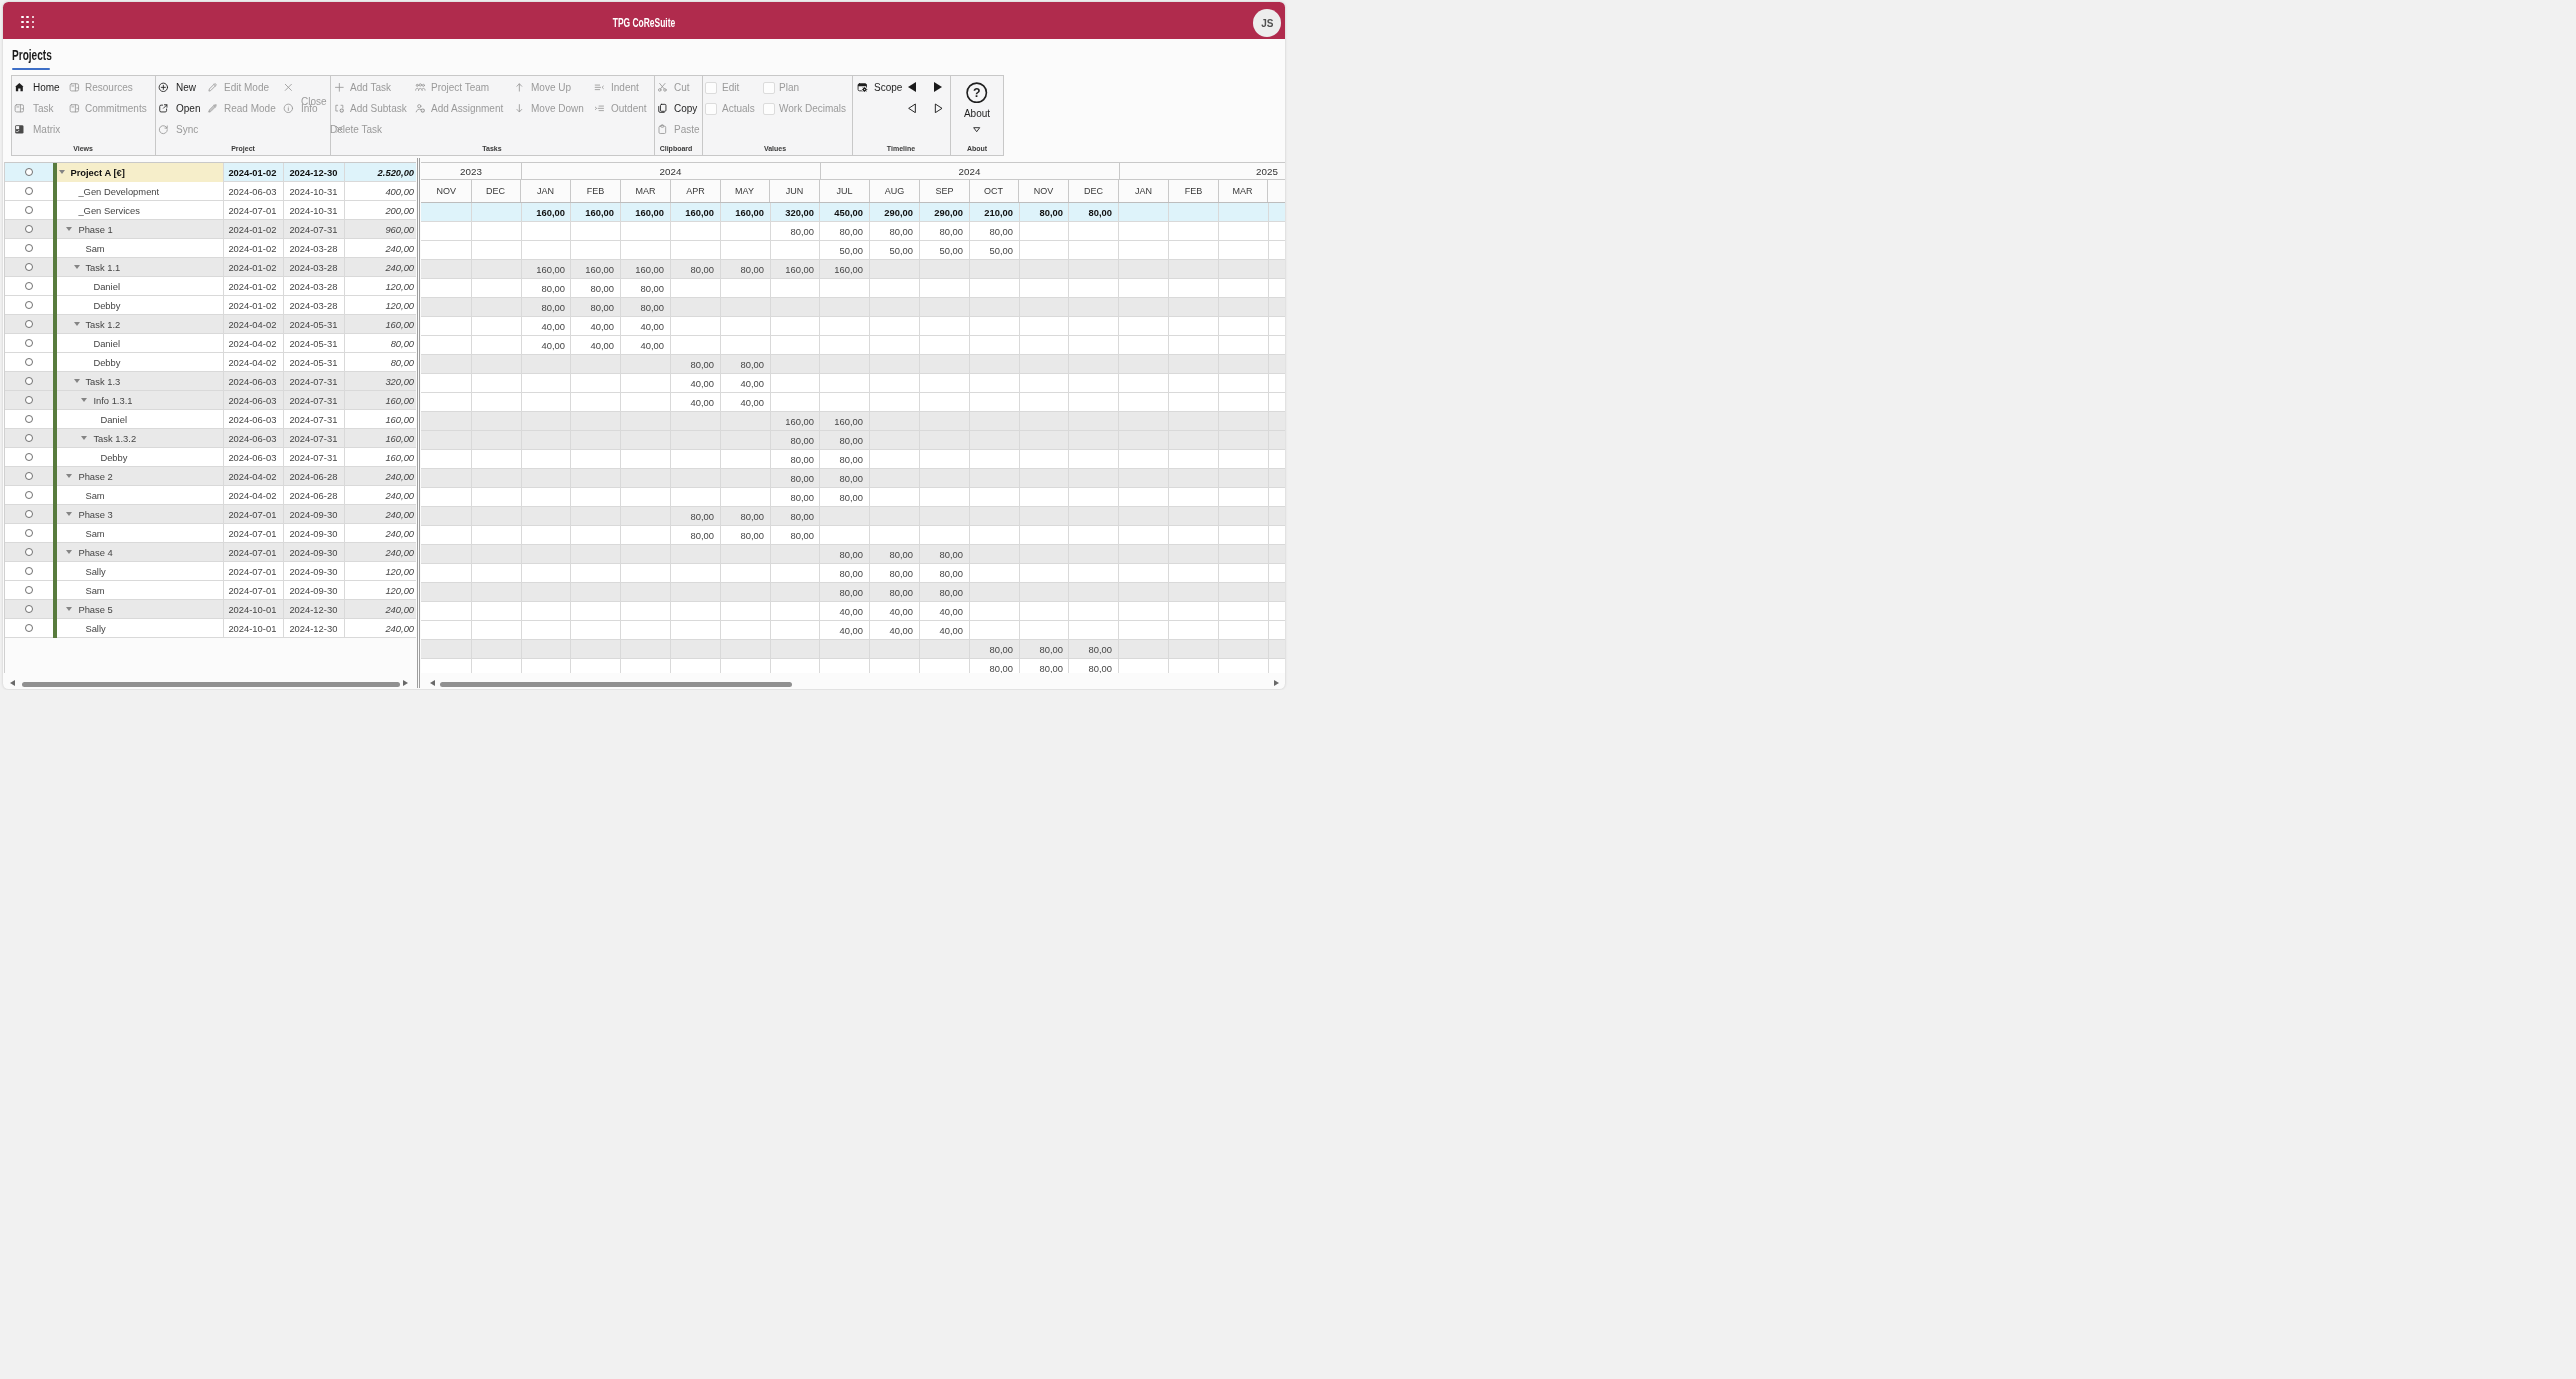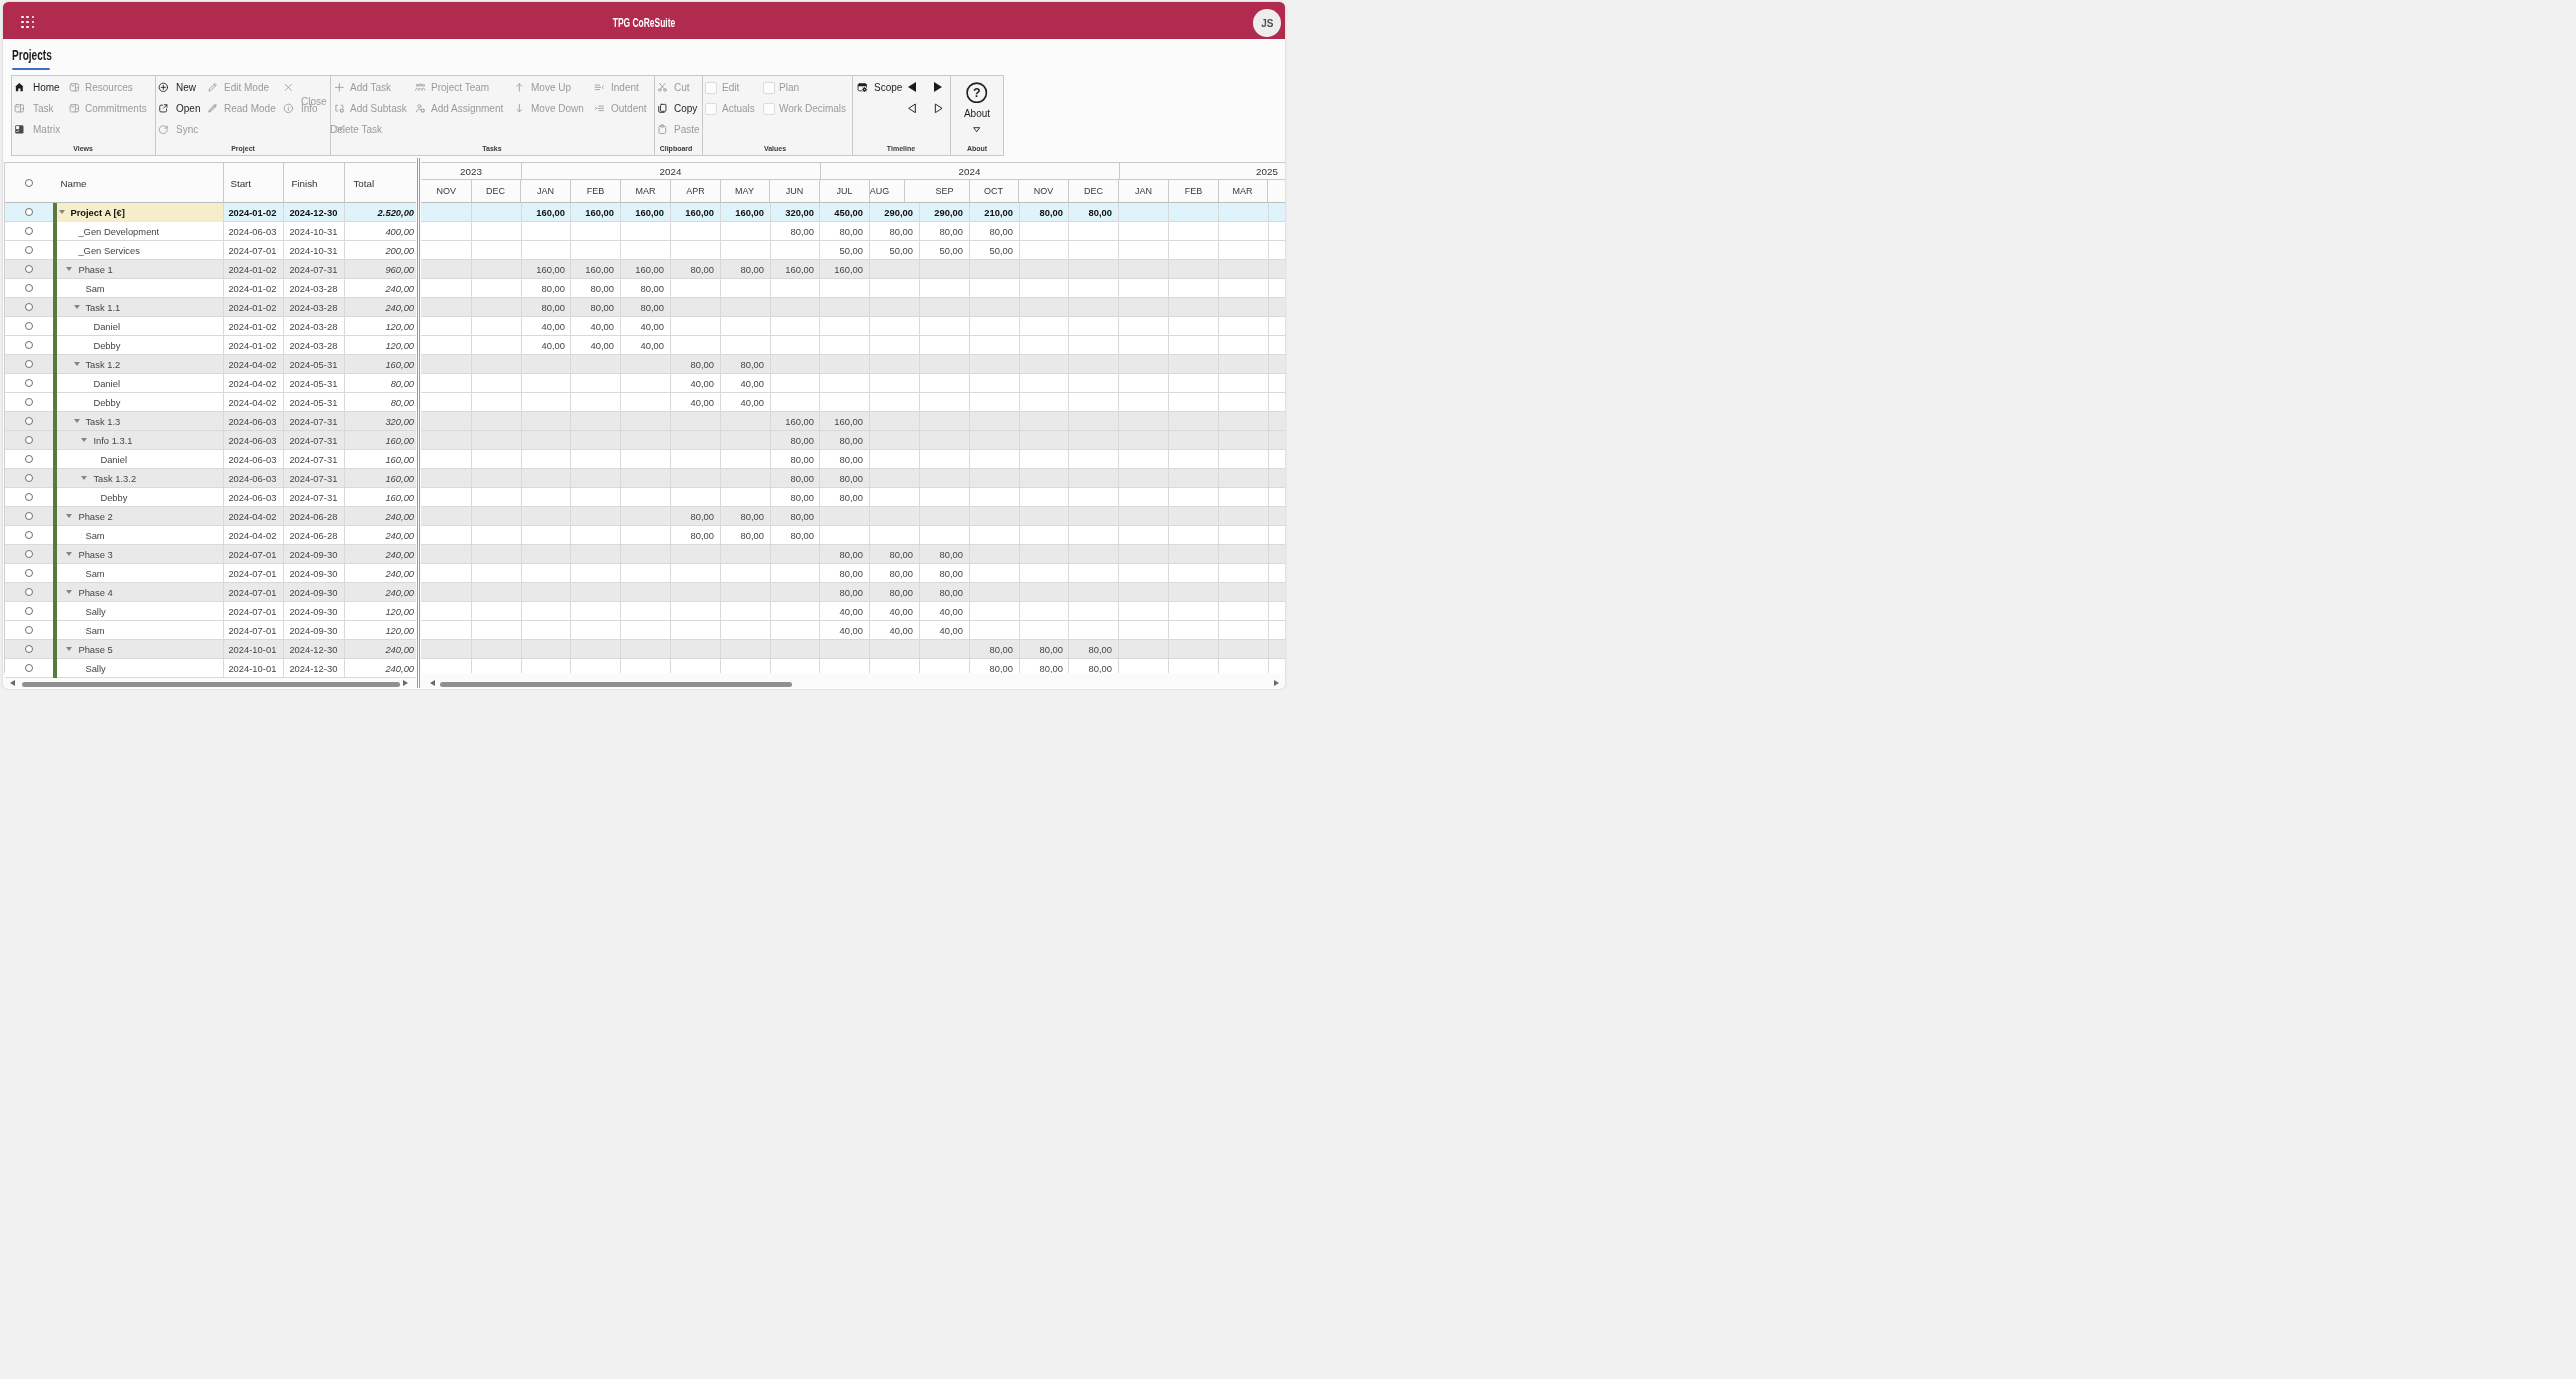--- a/index.html
+++ b/index.html
@@ -257,30 +257,20 @@
     <svg class="ri" style="left:954px;top:5.7px" width="21.5" height="21.5" viewBox="0 0 32 32" fill="none">
       <circle cx="16" cy="16" r="14.4" stroke="#1f1f1f" stroke-width="2.4"></circle>
       <text x="16" y="23" text-anchor="middle" font-size="18.5" font-weight="700" fill="#1f1f1f" font-family="Liberation Sans, sans-serif" stroke="none">?</text>
     </svg>
     <span class="rt" style="left:965px;top:37px;color:#1f1f1f;transform:translate(-50%,-50%)">About</span>
     <svg class="ri" style="left:960px;top:49px" width="9.4" height="9.4" viewBox="0 0 14 14" fill="none" stroke="#1b1b1b" stroke-width="1.3" stroke-linejoin="round">
       <path d="M2.5 4 L11.5 4 L7 10 Z"></path>
     </svg>
   </div>
 <div class="lpane">
-    <div class="lhead">
-      <i class="radio" style="top:16px"></i>
-      <span class="hl" style="left:55px">Name</span>
-      <span class="hl" style="left:225px">Start</span>
-      <span class="hl" style="left:286px">Finish</span>
-      <span class="hl" style="left:348px">Total</span>
-      <i class="hv" style="left:218px"></i>
-      <i class="hv" style="left:278px"></i>
-      <i class="hv" style="left:339px"></i>
-    </div>
     <div class="lrow r-sel">
       <i class="creame"></i>
       <i class="radio"></i>
       <i class="gbar"></i>
       <i class="tri" style="left:54px"></i>
       <span class="nm b" style="left:65px">Project A [€]</span>
       <span class="dt b" style="left:223px">2024-01-02</span>
       <span class="dt b" style="left:284px">2024-12-30</span>
       <span class="tot b">2.520,00</span>
       <i class="cv" style="left:218px"></i>
@@ -572,21 +562,21 @@
     <div class="thead-m">
       <div class="mc" style="left:0.7px">NOV</div>
       <div class="mc" style="left:50px">DEC</div>
       <div class="mc" style="left:100px">JAN</div>
       <div class="mc" style="left:150px">FEB</div>
       <div class="mc" style="left:200px">MAR</div>
       <div class="mc" style="left:250px">APR</div>
       <div class="mc" style="left:299px">MAY</div>
       <div class="mc" style="left:349px">JUN</div>
       <div class="mc" style="left:399px">JUL</div>
-      <div class="mc" style="left:434px">AUG</div>
+      <div class="mc" style="left:449px">AUG</div>
       <div class="mc" style="left:499px">SEP</div>
       <div class="mc" style="left:548px">OCT</div>
       <div class="mc" style="left:598px">NOV</div>
       <div class="mc" style="left:648px">DEC</div>
       <div class="mc" style="left:698px">JAN</div>
       <div class="mc" style="left:748px">FEB</div>
       <div class="mc" style="left:797px">MAR</div>
       <div class="mc" style="left:847px"></div>
     </div>
     <div class="trow r-sel">

